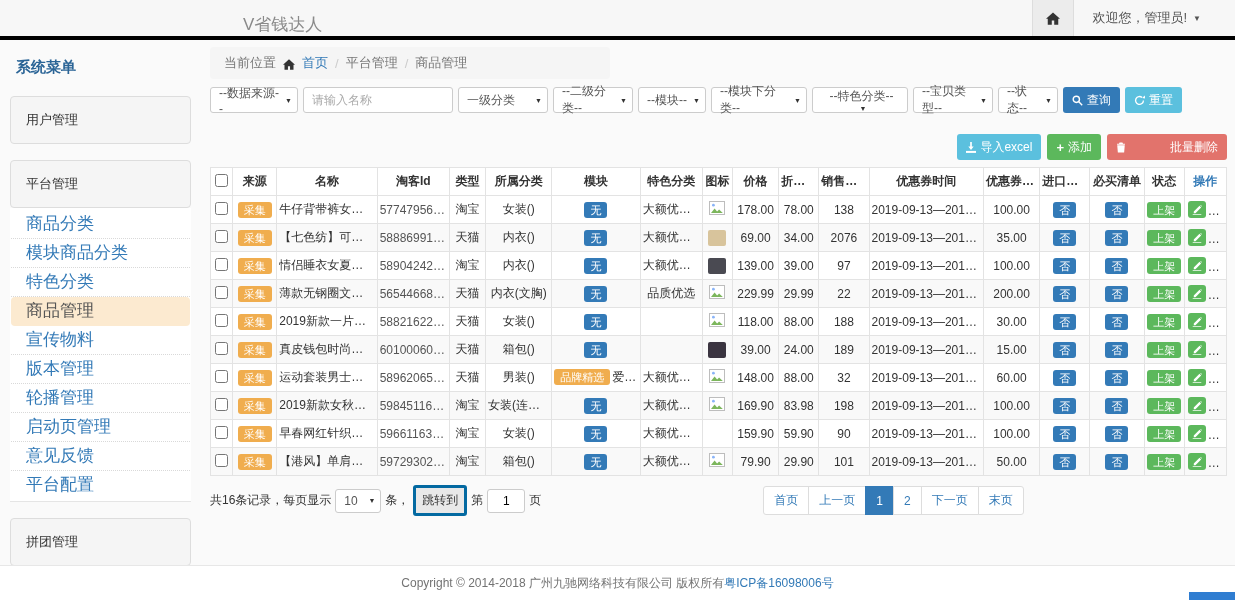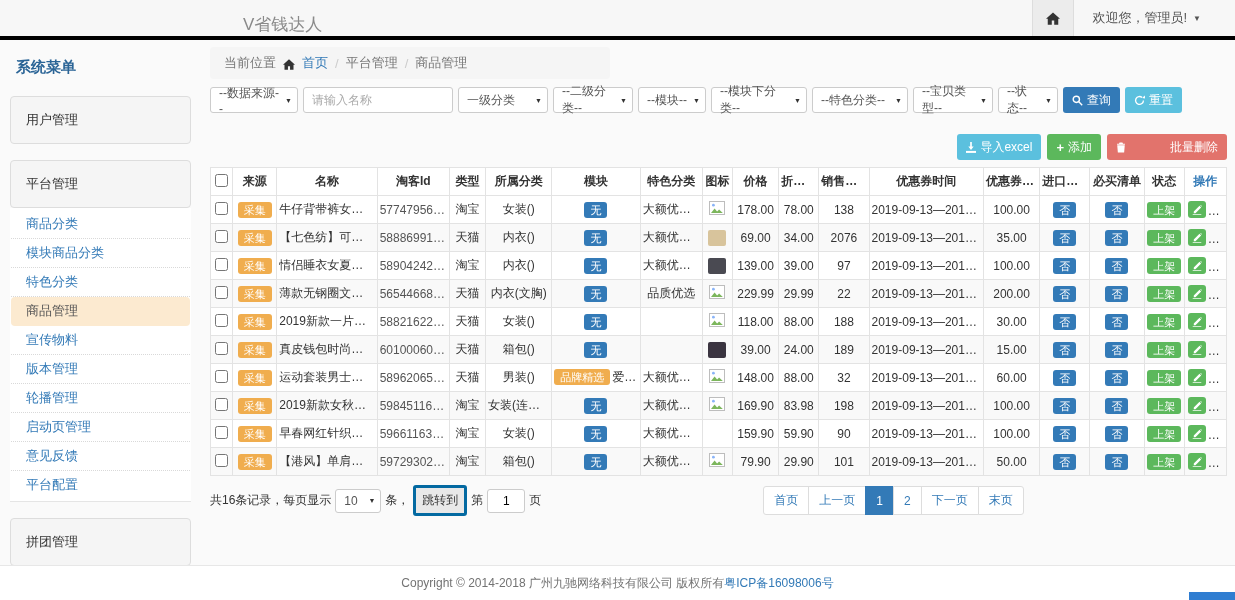--- a/index.html
+++ b/index.html
@@ -16,21 +16,21 @@
     background:#ececec; border-left:1px solid #ddd; border-right:1px solid #ddd; cursor:pointer; }
   .welcome { display:flex; align-items:center; gap:6px; padding:0 34px 0 18px; color:#555; font-size:13px; cursor:pointer; }
   .welcome .caret { font-size:8px; color:#555; }
   
   .wrap { display:flex; height:525px; overflow:hidden; }
   .sidebar { width:181px; margin:10px 0 0 10px; flex:none; overflow:hidden; }
   .side-title { color:#2a6496; font-weight:bold; font-size:15px; padding:8px 6px 8px 6px; height:30px; }
   .side-group { background:#f5f5f5; border:1px solid #ddd; border-radius:4px; padding:16px 15px;
     line-height:14px; font-size:13px; color:#333; margin-top:16px; cursor:pointer; }
   .side-sub-wrap { background:#fff; border-bottom:1px solid #e5e5e5; padding:2px 1px; }
-  .side-sub { padding:7px 15px; line-height:14px; font-size:13px; color:#337ab7;
+  .side-sub { padding:7px 15px; line-height:14px; font-size:17px; color:#337ab7;
     border-bottom:1px dotted #d9d9d9; cursor:pointer; }
   .side-sub:last-child { border-bottom:none; }
   .side-sub.active { background:#fcead0; border-radius:4px; color:#555; border-bottom-color:transparent; }
   .content { flex:1; min-width:0; padding:7px 8px 0 19px; }
   
   .crumb { display:inline-flex; align-items:center; gap:7px; width:400px; background:#f5f5f5;
     border-radius:4px; padding:7px 14px; color:#777; font-size:13px; margin-bottom:5px; }
   .crumb .home-link { color:#337ab7; cursor:pointer; }
   .crumb .sep { color:#ccc; }
   .crumb .home-glyph { position:relative; top:1px; }
@@ -163,21 +163,21 @@
             <span class="caret">▼</span>
           </div><div class="sel" style="width: 80px;">
             <span class="sel-label">--二级分类--</span>
             <span class="caret">▼</span>
           </div><div class="sel" style="width: 68px;">
             <span class="sel-label">--模块--</span>
             <span class="caret">▼</span>
           </div><div class="sel" style="width: 96px;">
             <span class="sel-label">--模块下分类--</span>
             <span class="caret">▼</span>
-          </div><div class="sel" style="width: 96px;">
+          </div><div class="sel" style="width: 96px; flex-direction: column;">
             <span class="sel-label">--特色分类--</span>
             <span class="caret">▼</span>
           </div><div class="sel" style="width: 80px;">
             <span class="sel-label">--宝贝类型--</span>
             <span class="caret">▼</span>
           </div><div class="sel" style="width: 60px;">
             <span class="sel-label">--状态--</span>
             <span class="caret">▼</span>
           </div></span>
       <button class="btn btn-primary">

